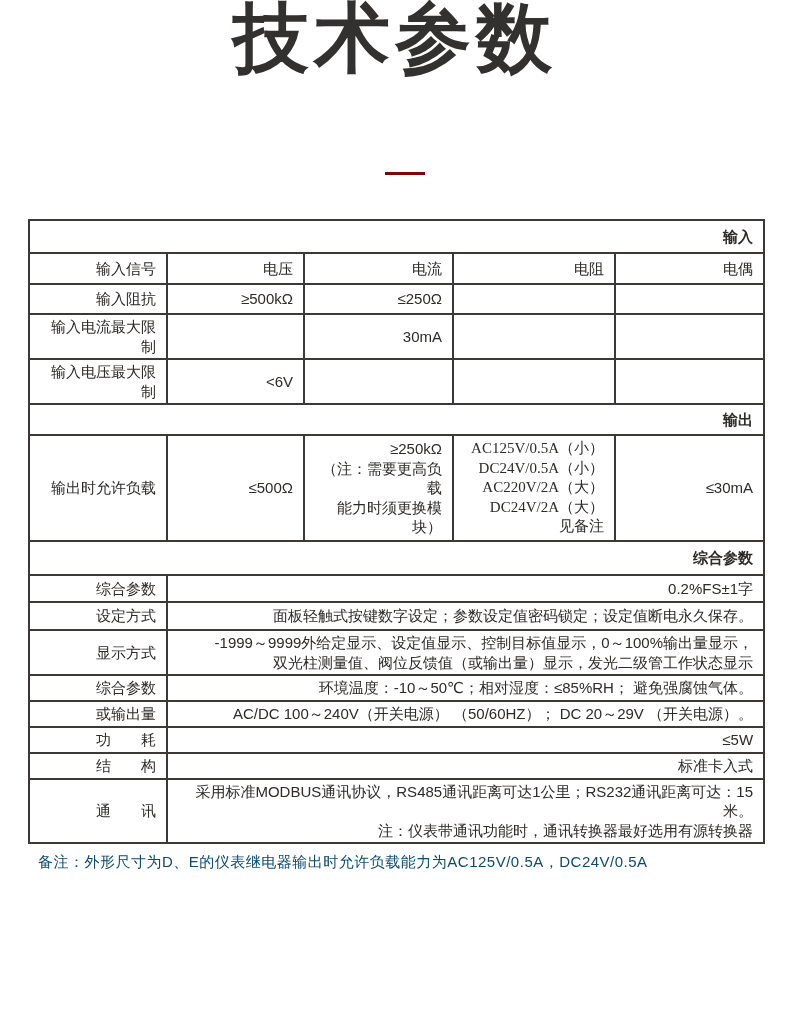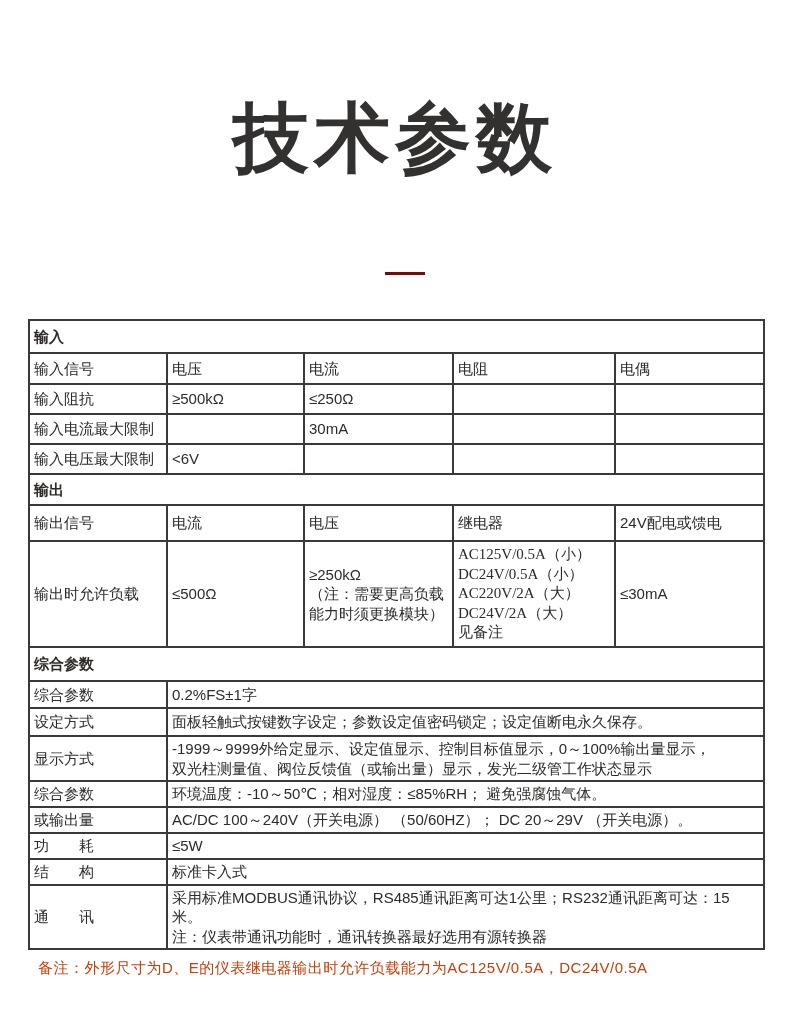--- a/index.html
+++ b/index.html
@@ -2,53 +2,53 @@
 <html><head>
 <meta charset="utf-8">
 <style>
   html,body{margin:0;padding:0;background:#ffffff;}
   body{
     width:790px;height:1015px;overflow:hidden;
     font-family:"Liberation Sans","DejaVu Sans",sans-serif;
     color:#2d2a28;
   }
   .title{
-    margin:0;padding-top:100px;
+    margin:0;
     font-size:76px;line-height:1;font-weight:bold;
     letter-spacing:5px;text-align:center;color:#333130;
   }
   .dash{
     width:40px;height:3px;background:#7a0a08;
     margin:96px auto 0 auto;transform:translateX(10px);
   }
   table.spec{
     margin:44px 0 0 28px;
     border-collapse:collapse;table-layout:fixed;width:737px;
   }
   table.spec td{
     border:2px solid #3c3836;
     font-size:15px;line-height:1.3;
-    padding:2px 4px;vertical-align:middle;text-align:left;
+    padding:2px 10px;vertical-align:middle;text-align:right;
     overflow:hidden;
   }
   td.sec{
     font-size:17px;font-weight:bold;text-align:left;padding-left:8px;
   }
   td.left{text-align:left;padding-left:7px;}
   td.gv{text-align:left;padding-left:10px;}
   td.pre{white-space:pre-line;}
   td.lh21{line-height:21px;}
   td.lh26{line-height:26px;}
   td.relay{text-align:left;padding-left:12px;font-family:Liberation Serif, serif;}
   tr.rh33{height:33px} tr.rh31{height:31px} tr.rh30{height:30px}
   tr.rh36{height:36px} tr.rh106{height:106px} tr.rh34{height:34px}
   tr.rh27{height:27px} tr.rh28{height:28px} tr.rh53{height:37px}
   tr.rh26{height:26px} tr.rh25{height:25px} tr.rh56{height:56px}
   .note{
-    margin:9px 0 0 38px;font-size:15px;color:#c2410c;letter-spacing:0.5px;
+    margin:9px 0 0 38px;font-size:15px;color:#0c4a6e;letter-spacing:0.5px;
   }
 </style>
 </head>
 <body>
 
 <div>
 
   <h1 class="title">技术参数</h1>
   <div class="dash" style="background: rgb(122, 10, 8);"></div>
 
@@ -89,27 +89,20 @@
     <tr class="rh30">
       <td class="left">输入电压最大限制</td>
       <td>&lt;6V</td>
       <td></td>
       <td></td>
       <td></td>
     </tr>
 
     <tr class="rh31">
       <td colspan="5" class="sec">输出</td>
-    </tr>
-    <tr class="rh36">
-      <td>输出信号</td>
-      <td>电流</td>
-      <td>电压</td>
-      <td>继电器</td>
-      <td>24V配电或馈电</td>
     </tr>
     <tr class="rh106">
       <td>输出时允许负载</td>
       <td>≤500Ω</td>
       <td class="pre lh21">≥250kΩ
 （注：需要更高负载
 能力时须更换模块）</td>
       <td class="pre lh21 relay">AC125V/0.5A（小）
 DC24V/0.5A（小）
 AC220V/2A（大）

